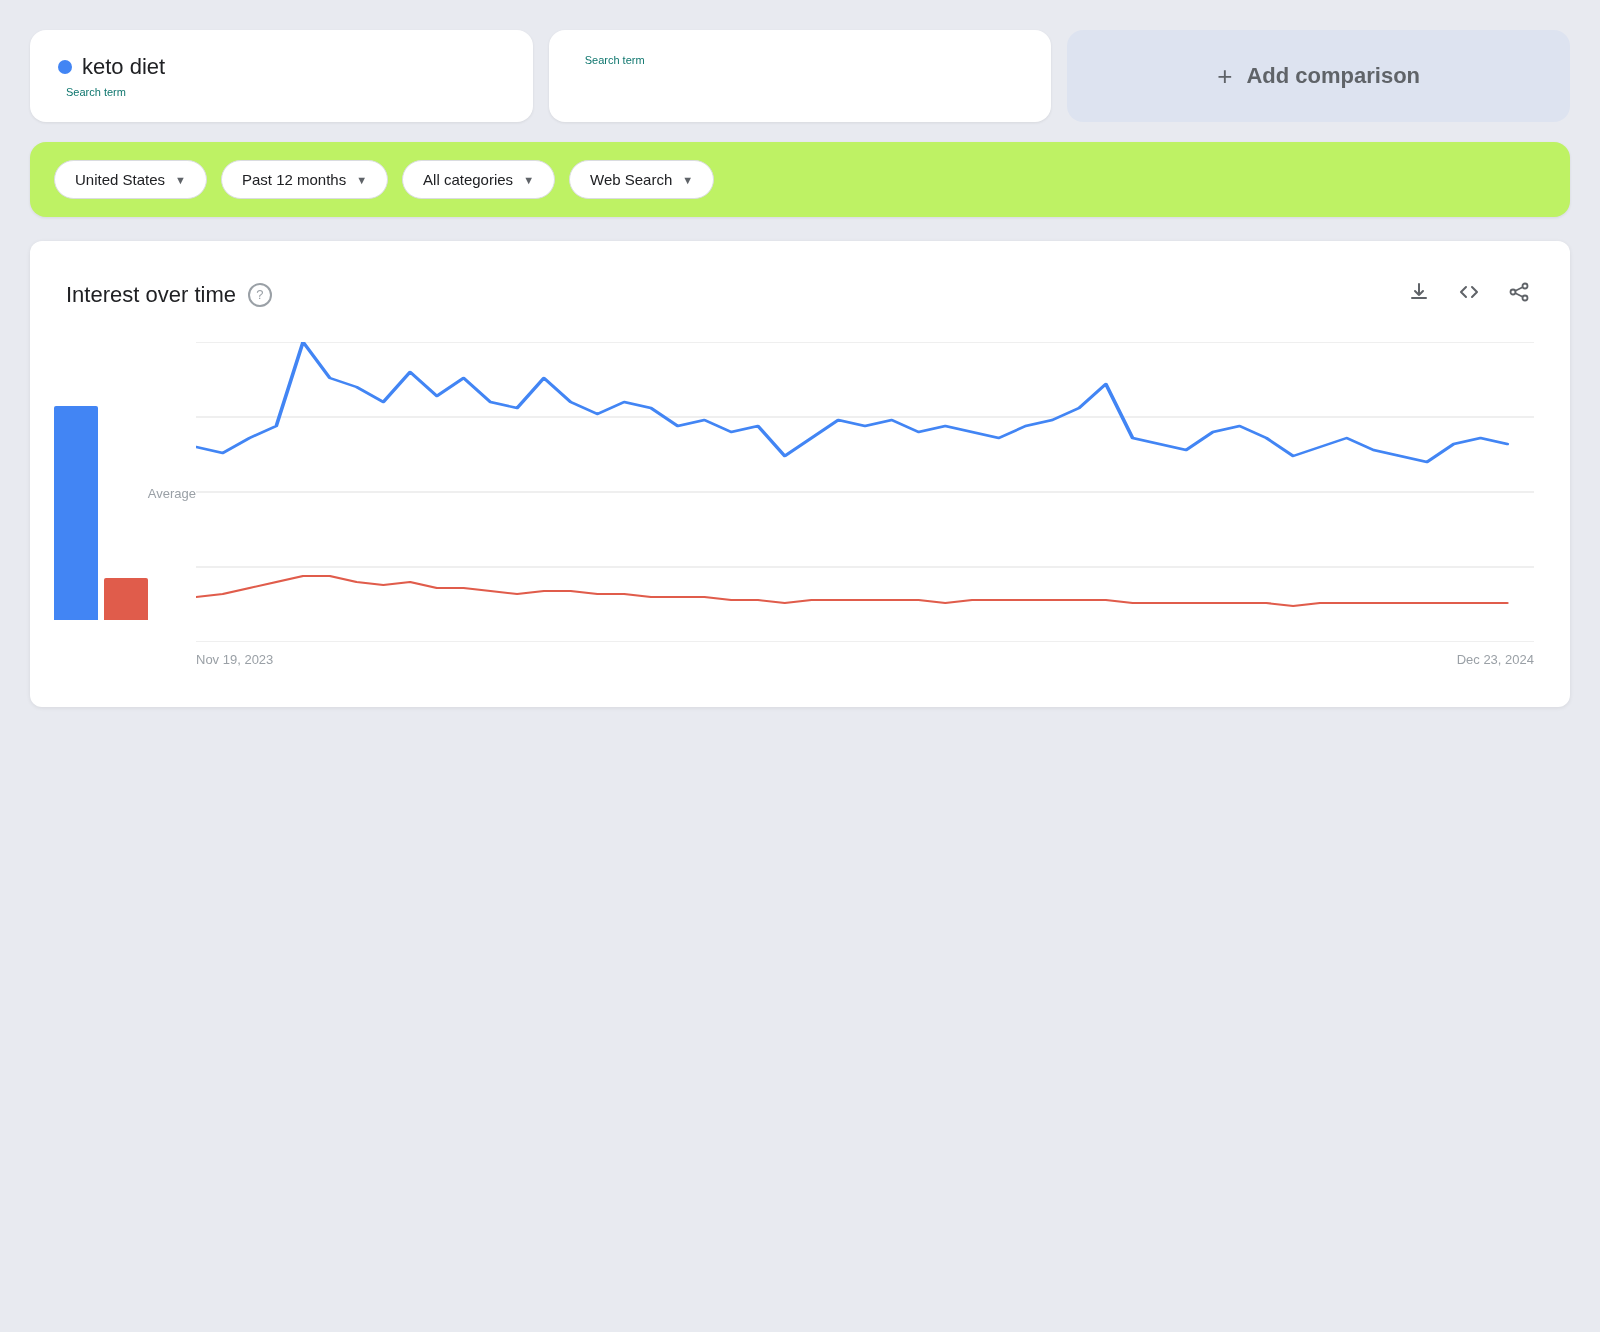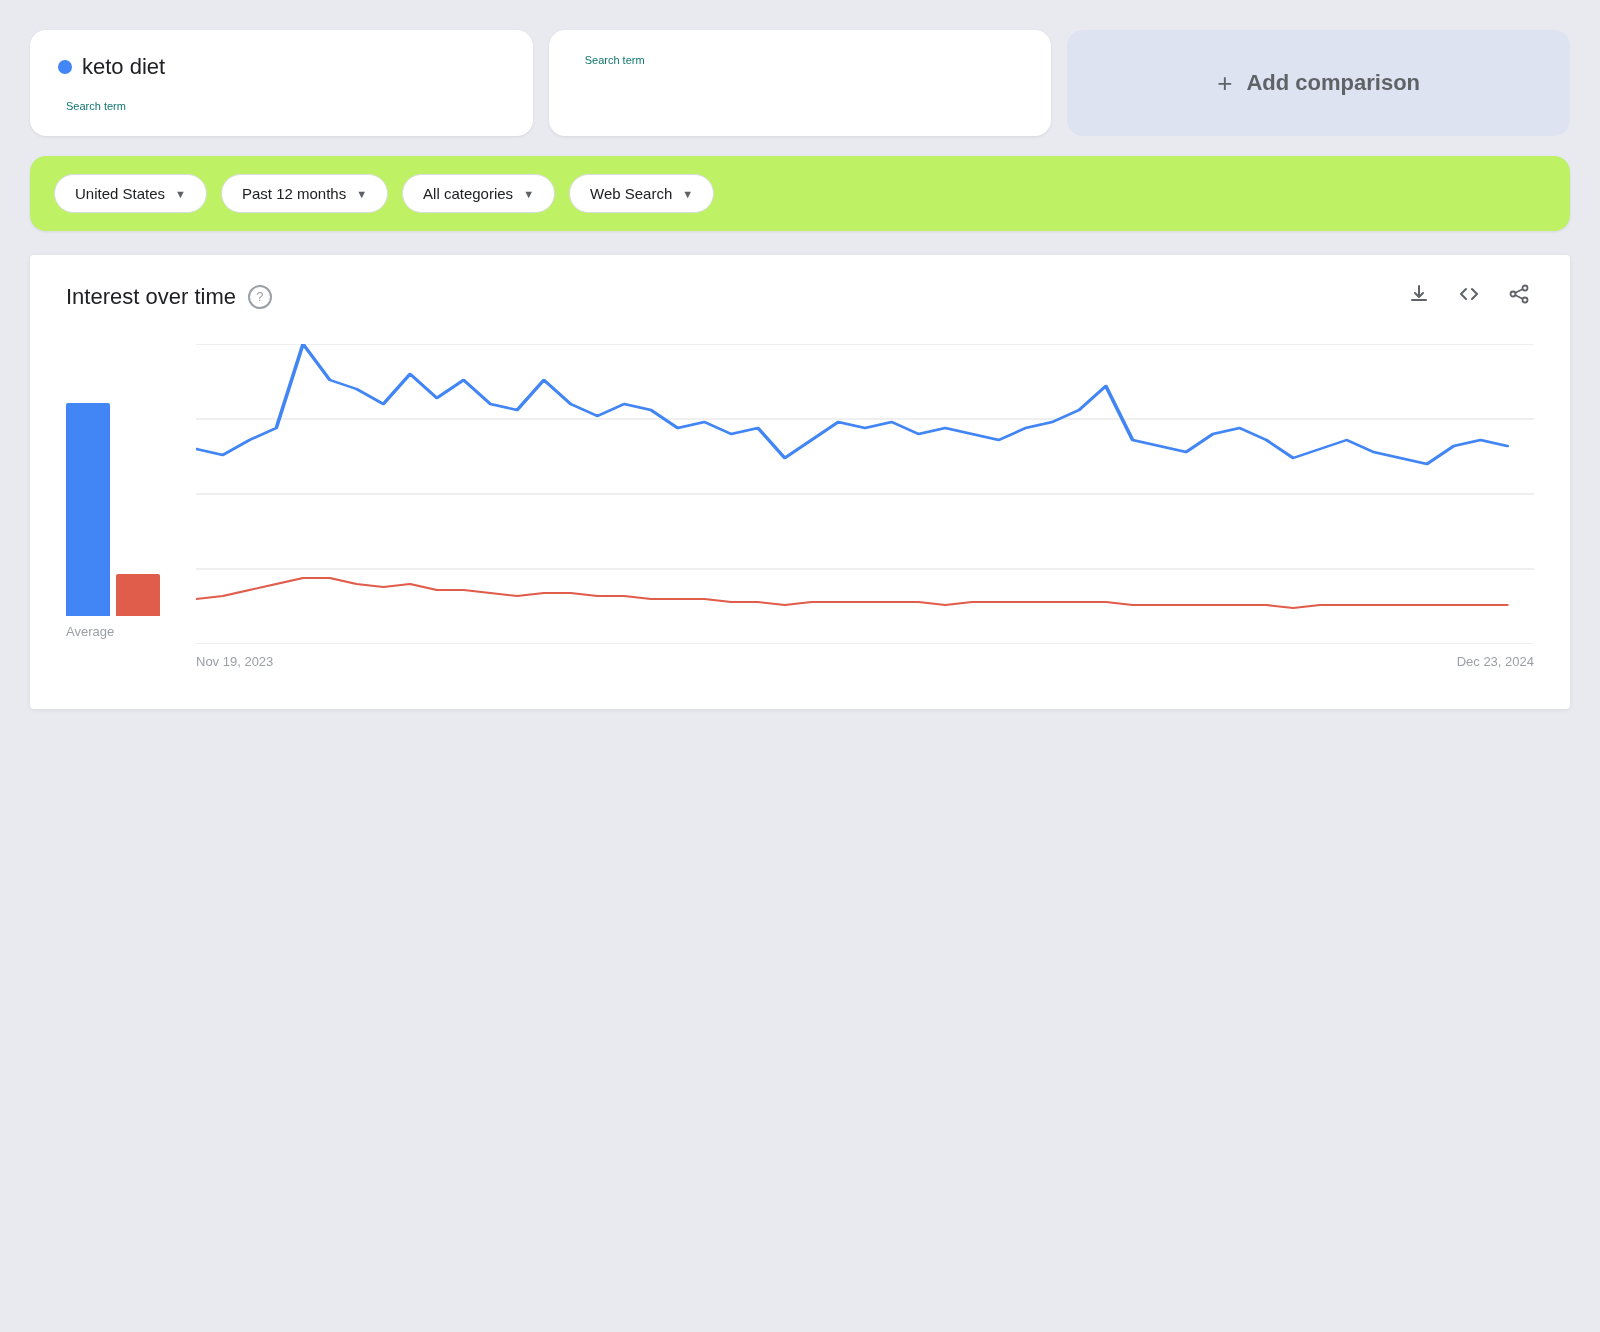--- a/index.html
+++ b/index.html
@@ -21,21 +21,21 @@
       border-radius: 16px;
       padding: 24px 28px;
       flex: 1;
       box-shadow: 0 1px 3px rgba(0,0,0,0.08);
     }
 
     .search-card .term-header {
       display: flex;
       align-items: center;
       gap: 10px;
-      margin-bottom: 20px;
+      margin-bottom: 6px;
     }
 
     .dot {
       width: 14px;
       height: 14px;
       border-radius: 50%;
       display: inline-block;
       flex-shrink: 0;
     }
 
@@ -101,22 +101,22 @@
       font-family: inherit;
     }
 
     .filter-btn .chevron {
       font-size: 11px;
       color: #5f6368;
     }
 
     .chart-section {
       background: #fff;
-      border-radius: 4px;
-      padding: 24px 36px 40px 36px;
+      border-radius: 12px;
+      padding: 36px 36px 40px 36px;
       box-shadow: 0 1px 4px rgba(0,0,0,0.08);
     }
 
     .chart-header {
       display: flex;
       align-items: center;
       justify-content: space-between;
       margin-bottom: 30px;
     }
 
@@ -163,22 +163,22 @@
     .chart-body {
       display: flex;
       gap: 0;
       align-items: stretch;
     }
 
     .bar-section {
       width: 130px;
       flex-shrink: 0;
       display: flex;
-      flex-direction: column;
-      align-items: flex-start;
+      flex-direction: row;
+      align-items: center;
       justify-content: flex-end;
       padding-bottom: 30px;
     }
 
     .bars-container {
       display: flex;
       align-items: flex-end;
       gap: 6px;
       height: 260px;
     }

